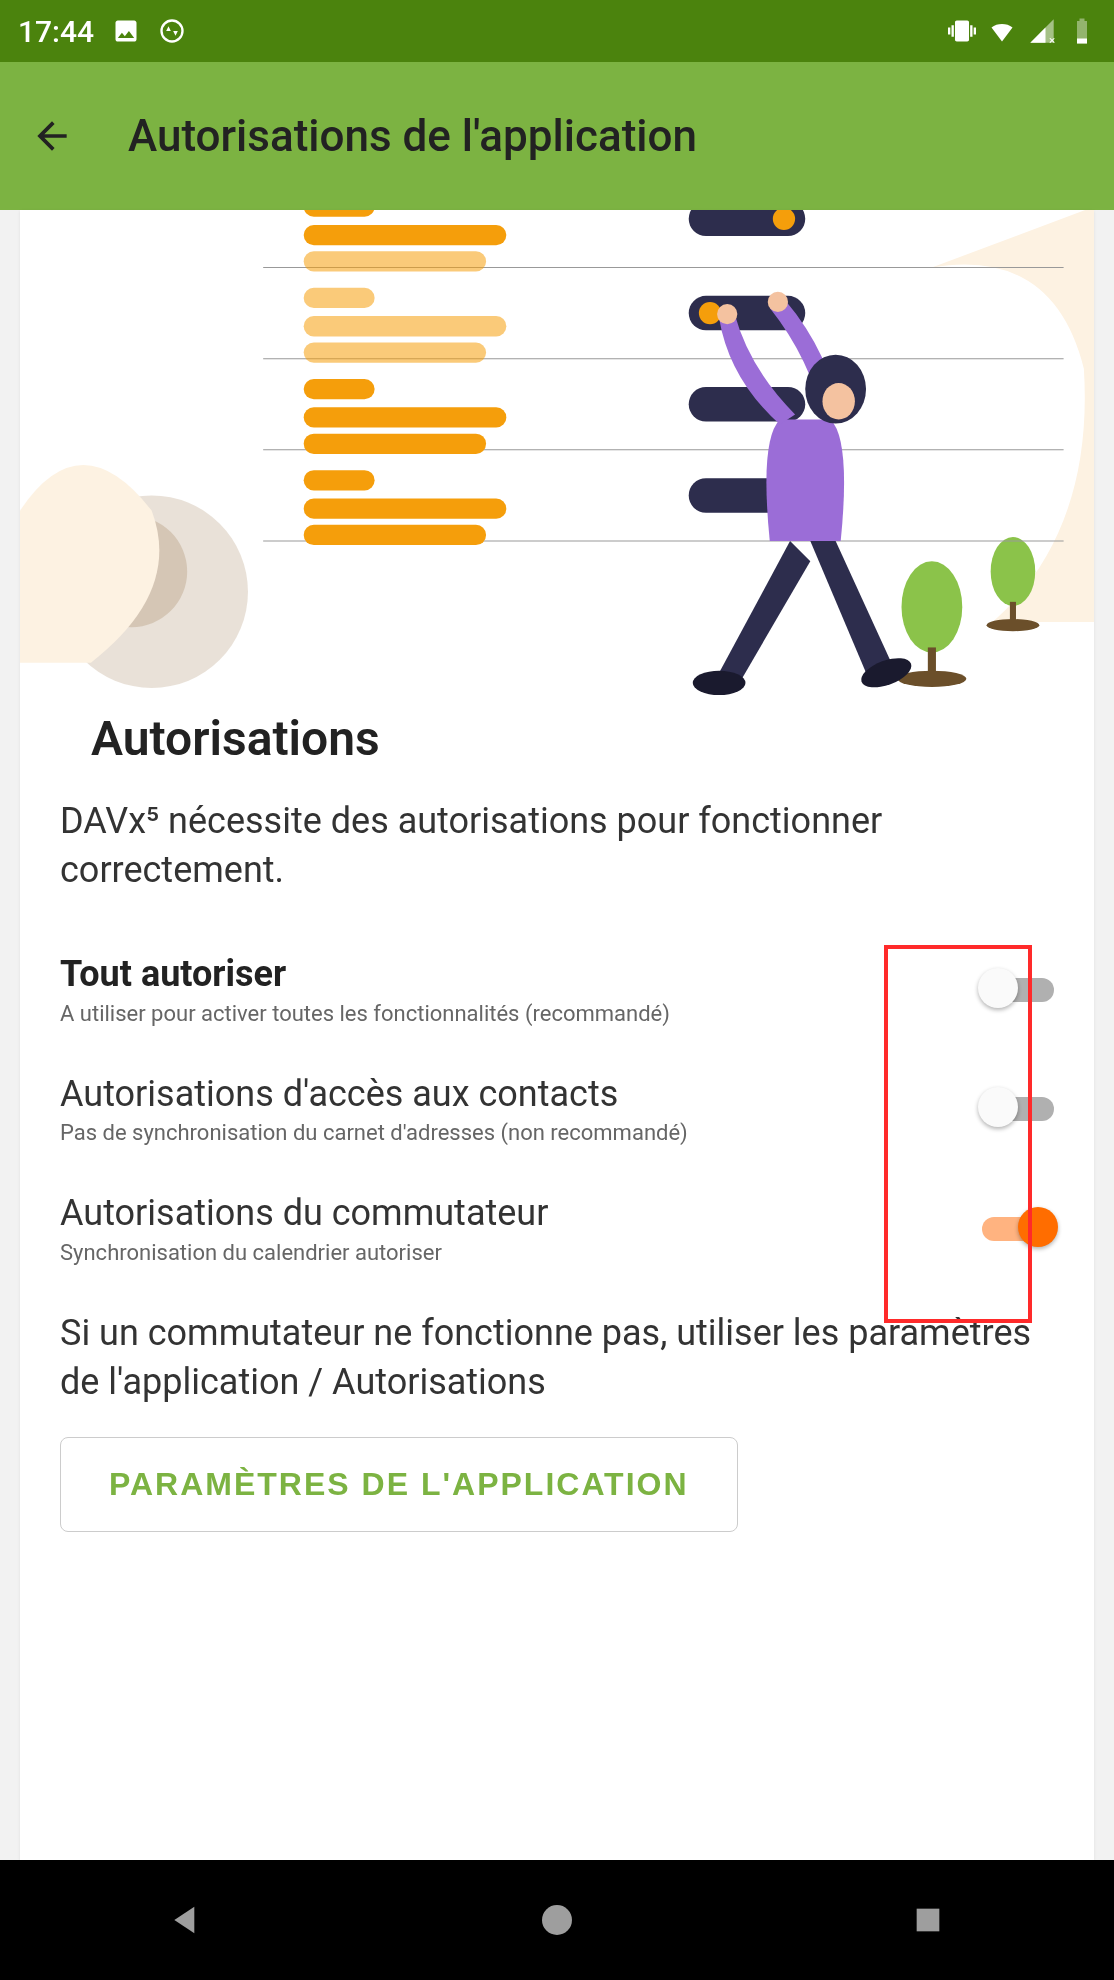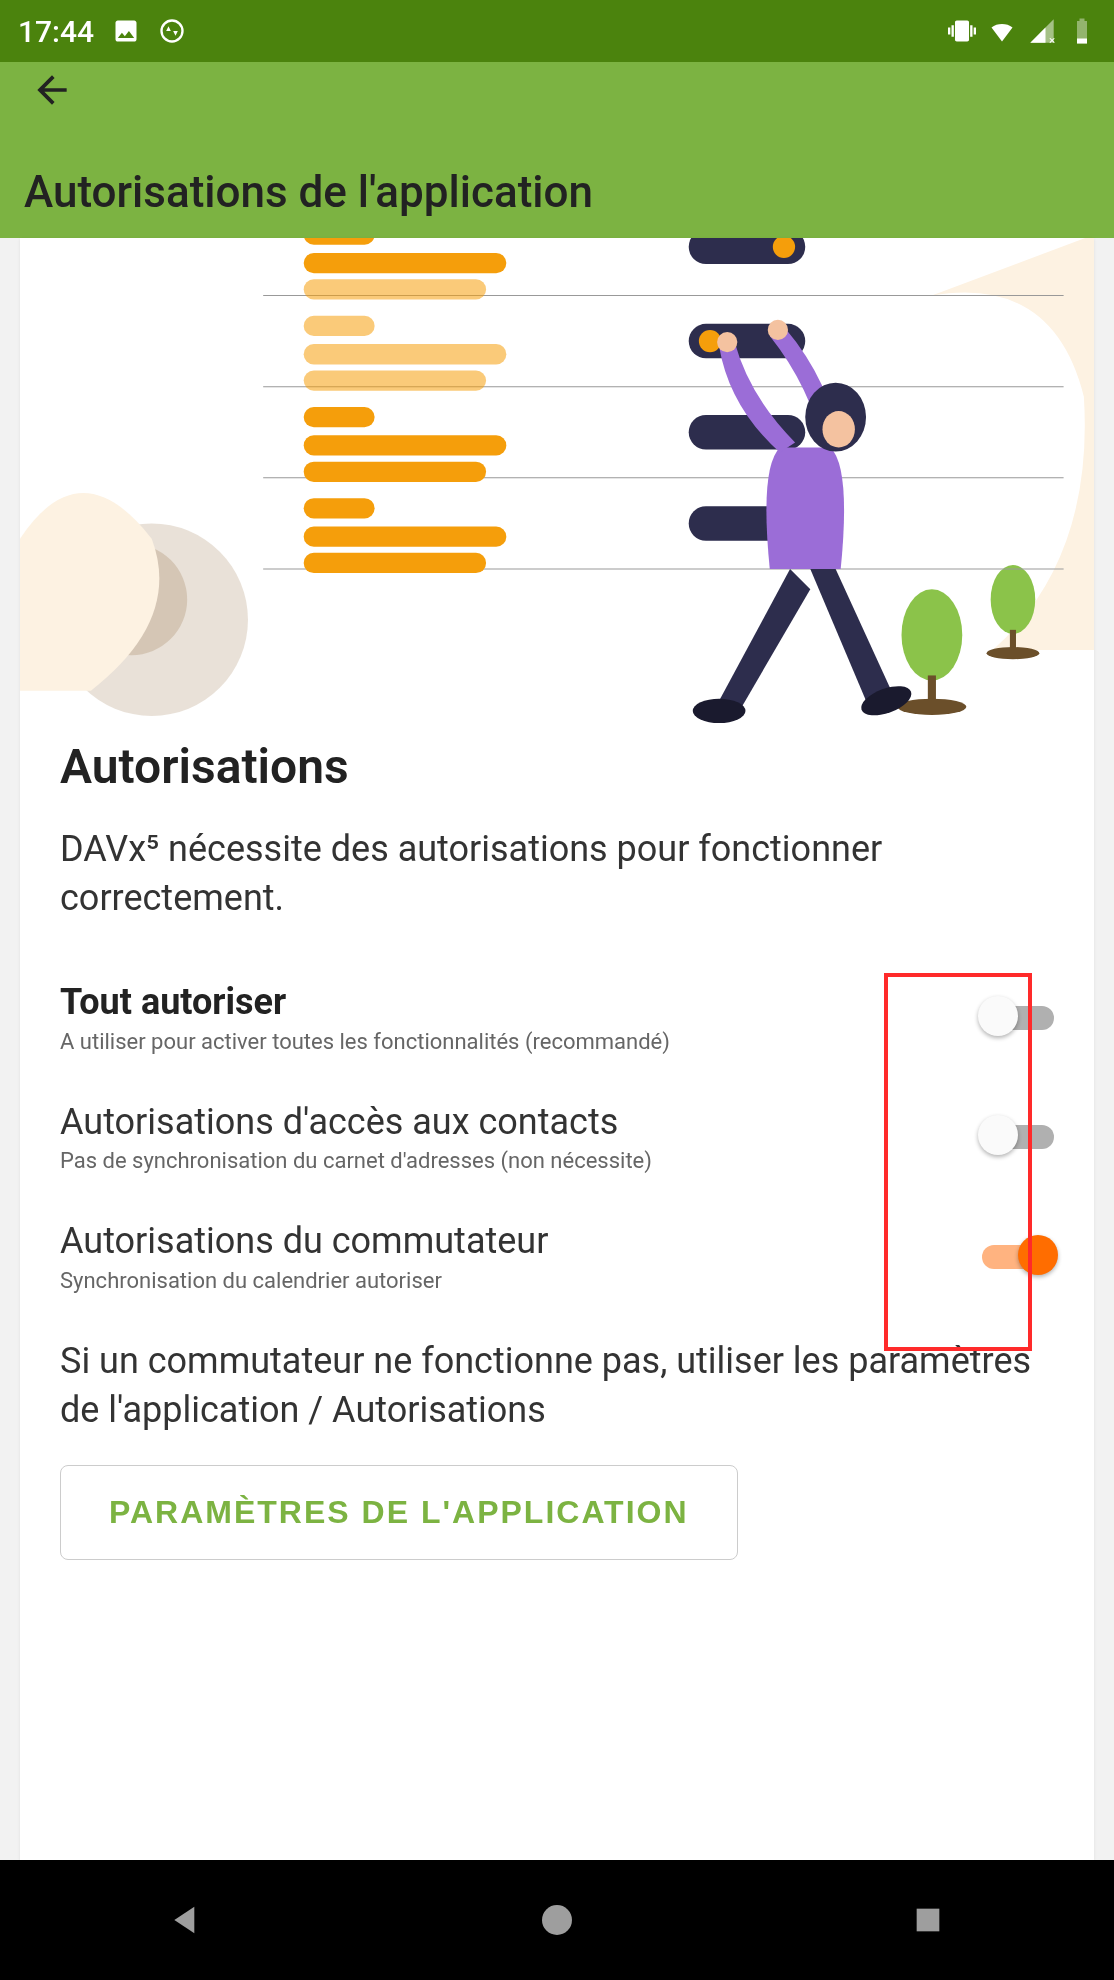--- a/index.html
+++ b/index.html
@@ -7,34 +7,34 @@
   .screen { width: 1114px; height: 1980px; display: flex; flex-direction: column; background: #a21caf; }
   
   
   .status-bar { height: 62px; background: #4b830d; display: flex; align-items: center; justify-content: space-between; padding: 0 18px; color: #fff; }
   .status-left { display: flex; align-items: center; gap: 18px; }
   .status-time { font-size: 30px; font-weight: 500; }
   .status-right { display: flex; align-items: center; gap: 12px; }
   .status-icon { width: 28px; height: 28px; display: flex; align-items: center; justify-content: center; }
   
   
-  .app-bar { height: 176px; background: #7cb342; display: flex; align-items: flex-start; padding: 0 24px; gap: 48px; flex-direction: column; }
+  .app-bar { height: 148px; background: #7cb342; display: flex; align-items: center; padding: 0 24px; gap: 48px; }
   .back-btn { width: 56px; height: 56px; display: flex; align-items: center; justify-content: center; cursor: pointer; }
   .app-title { font-size: 44px; font-weight: 500; color: #222; }
   
   
   .content-wrap { flex: 1; background: #f2f2f2; padding: 0; position: relative; }
   .card { background: #fff; margin: 0 20px; height: 100%; box-shadow: 0 1px 3px rgba(0,0,0,0.08); overflow: hidden; position: relative; }
   
   
   .illustration { height: 500px; position: relative; overflow: hidden; }
   
   
   .body { padding: 0 40px 40px 40px; }
-  .section-title { font-size: 48px; font-weight: 600; color: #222; margin-bottom: 30px; }
+  .section-title { font-size: 48px; font-weight: 600; color: #222; margin-bottom: 30px; margin-left: 31px; }
   .section-desc { font-size: 36px; color: #333; line-height: 1.35; margin-bottom: 57px; }
   
   .row { display: flex; align-items: center; justify-content: space-between; gap: 20px; margin-bottom: 42px; }
   .row-text { flex: 1; }
   .row-title { font-size: 36px; color: #333; line-height: 1.3; }
   .row-title.bold { font-weight: 700; color: #222; }
   .row-sub { font-size: 22px; color: #666; line-height: 1.3; margin-top: 2px; }
   
   .toggle { width: 72px; height: 40px; position: relative; flex-shrink: 0; cursor: pointer; }
   .toggle-track { position: absolute; top: 8px; left: 0; width: 72px; height: 24px; border-radius: 14px; background: #b0b0b0; }
@@ -201,21 +201,21 @@
           <div class="toggle">
             <div class="toggle-track"></div>
               <div class="toggle-thumb"></div>
           </div>
         </div>
 
         
         <div class="row">
           <div class="row-text">
             <div class="row-title">Autorisations d'accès aux contacts</div>
-            <div class="row-sub">Pas de synchronisation du carnet d'adresses (non nécessite)</div>
+            <div class="row-sub">Pas de synchronisation du carnet d'adresses (non recommandé)</div>
           </div>
           <div class="toggle">
             <div class="toggle-track"></div>
               <div class="toggle-thumb"></div>
           </div>
         </div>
 
         
         <div class="row">
           <div class="row-text">

